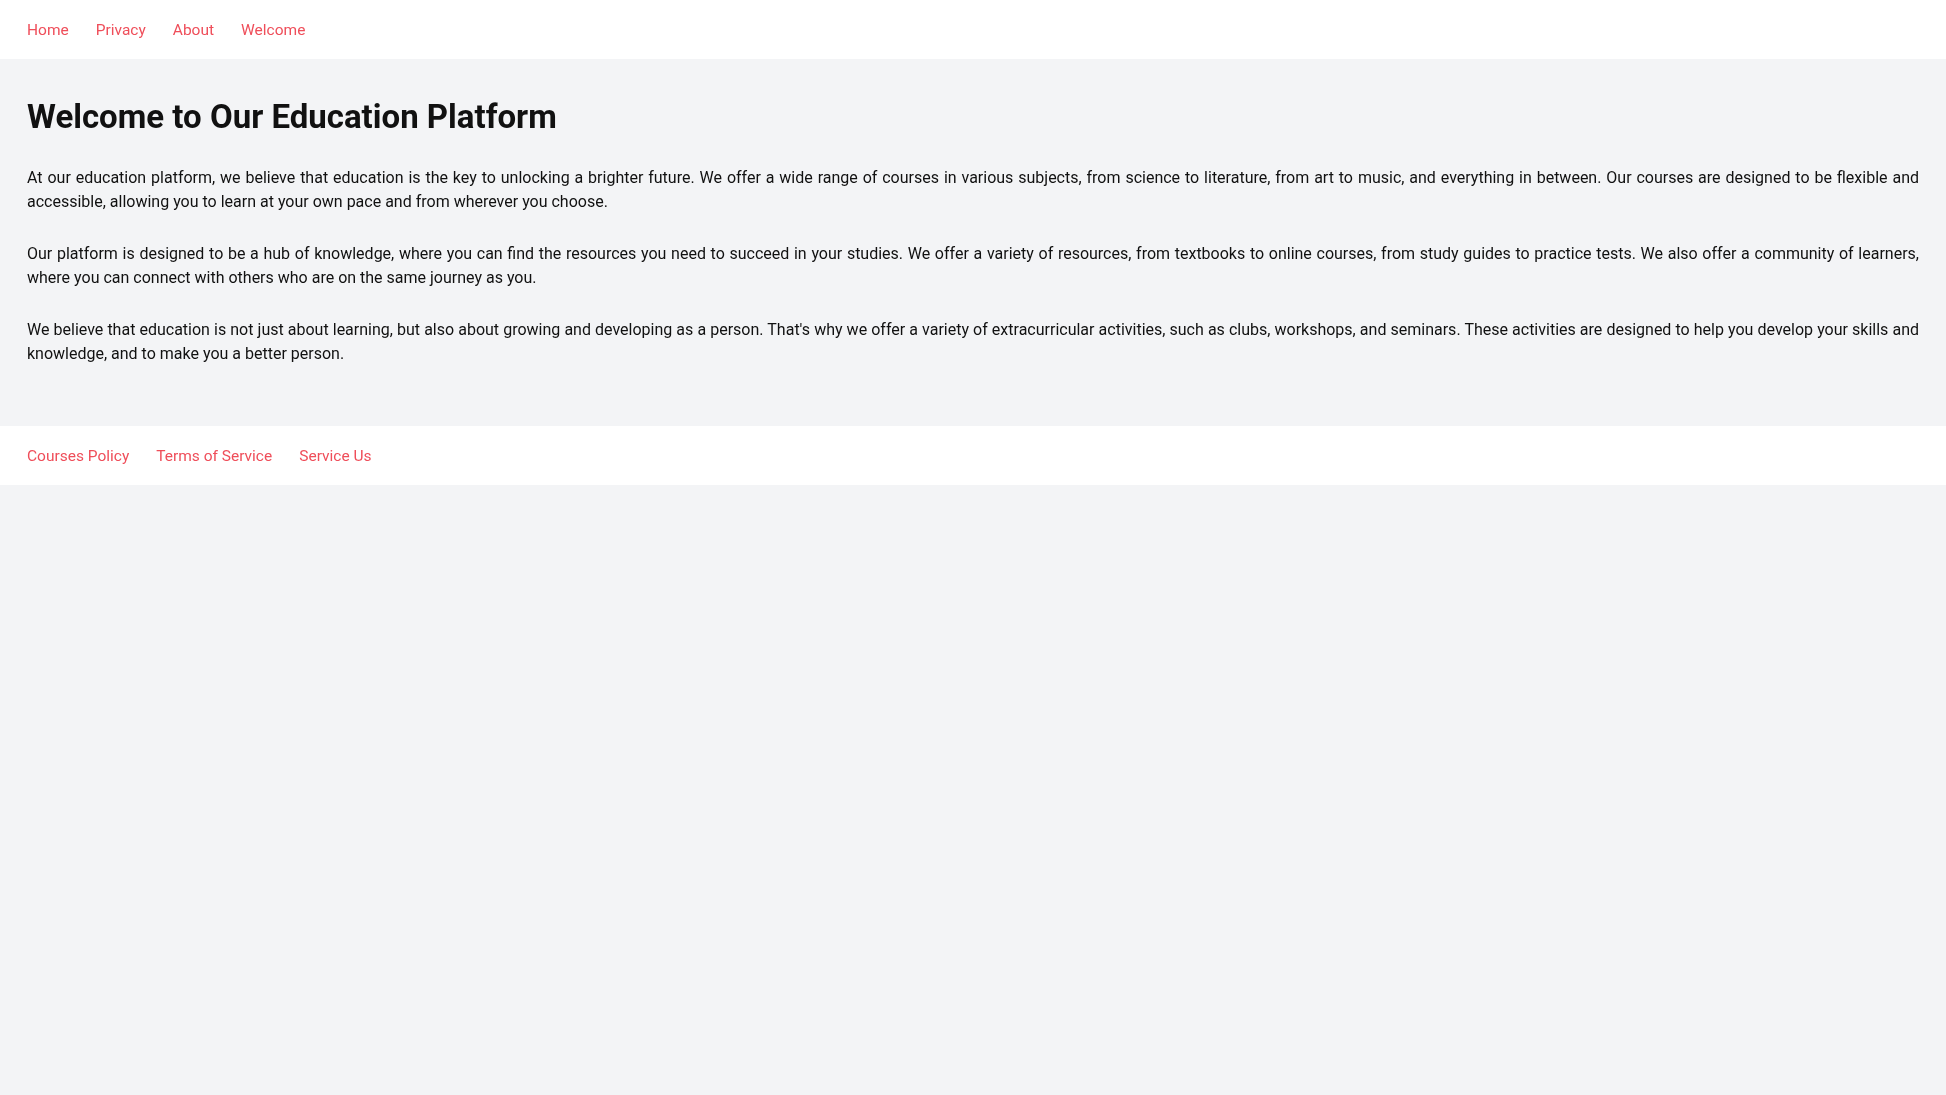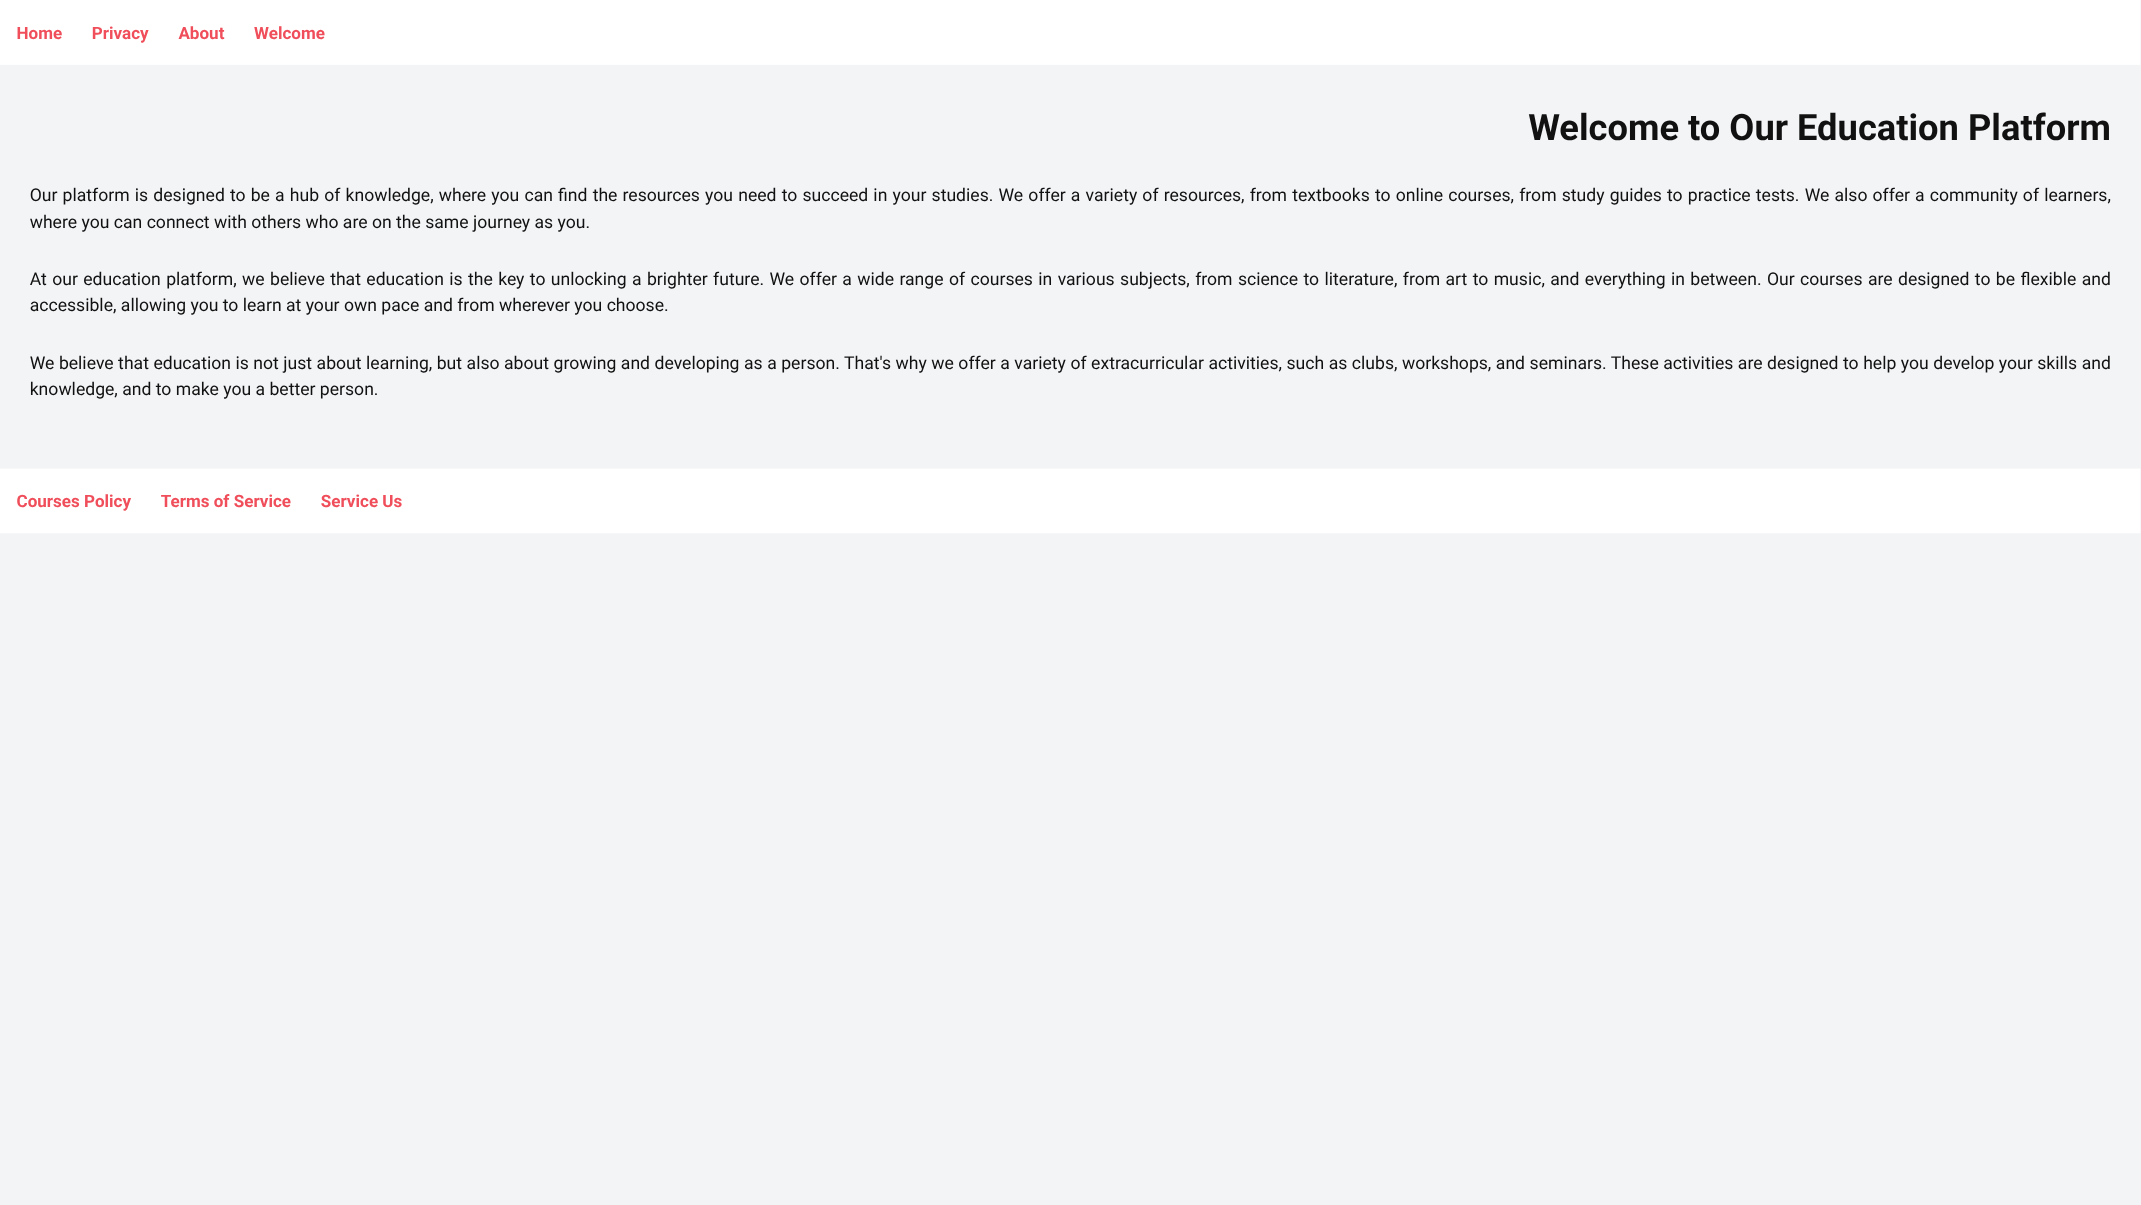--- a/index.html
+++ b/index.html
@@ -10,22 +10,21 @@
 
 body {
   font-family: -apple-system, BlinkMacSystemFont, "Segoe UI", Roboto, "Helvetica Neue", Arial, sans-serif;
   background-color: #f3f4f6;
   color: #111;
   font-size: 16px;
 }
 
 .nav, .footer {
   background-color: #ffffff;
-  padding: 20px 15px;
-  font-weight: bold;
+  padding: 20px 27px;
 }
 
 .nav ul, .footer ul {
   list-style: none;
   display: flex;
   gap: 27px;
 }
 
 .nav a, .footer a {
   color: #ef4e5a;
@@ -35,21 +34,20 @@
 
 .main {
   padding: 38px 27px 32px 27px;
 }
 
 .main h1 {
   font-size: 33px;
   font-weight: 700;
   margin-bottom: 30px;
   color: #111;
-  text-align: right;
 }
 
 .main p {
   font-size: 16px;
   line-height: 1.5;
   margin-bottom: 28px;
   color: #111;
   text-align: justify;
 }
 </style>
@@ -60,22 +58,22 @@
   <ul>
     <li><a href="#">Home</a></li>
     <li><a href="#">Privacy</a></li>
     <li><a href="#">About</a></li>
     <li><a href="#">Welcome</a></li>
   </ul>
 </nav>
 
 <main class="main">
   <h1>Welcome to Our Education Platform</h1>
+  <p>At our education platform, we believe that education is the key to unlocking a brighter future. We offer a wide range of courses in various subjects, from science to literature, from art to music, and everything in between. Our courses are designed to be flexible and accessible, allowing you to learn at your own pace and from wherever you choose.</p>
   <p>Our platform is designed to be a hub of knowledge, where you can find the resources you need to succeed in your studies. We offer a variety of resources, from textbooks to online courses, from study guides to practice tests. We also offer a community of learners, where you can connect with others who are on the same journey as you.</p>
-  <p>At our education platform, we believe that education is the key to unlocking a brighter future. We offer a wide range of courses in various subjects, from science to literature, from art to music, and everything in between. Our courses are designed to be flexible and accessible, allowing you to learn at your own pace and from wherever you choose.</p>
   <p>We believe that education is not just about learning, but also about growing and developing as a person. That's why we offer a variety of extracurricular activities, such as clubs, workshops, and seminars. These activities are designed to help you develop your skills and knowledge, and to make you a better person.</p>
 </main>
 
 <footer class="footer">
   <ul>
     <li><a href="#">Courses Policy</a></li>
     <li><a href="#">Terms of Service</a></li>
     <li><a href="#">Service Us</a></li>
   </ul>
 </footer>

